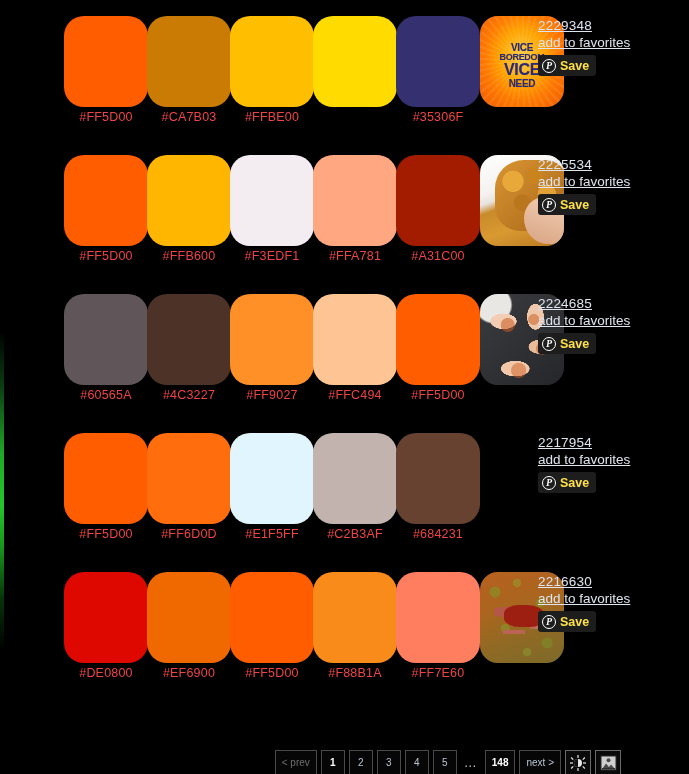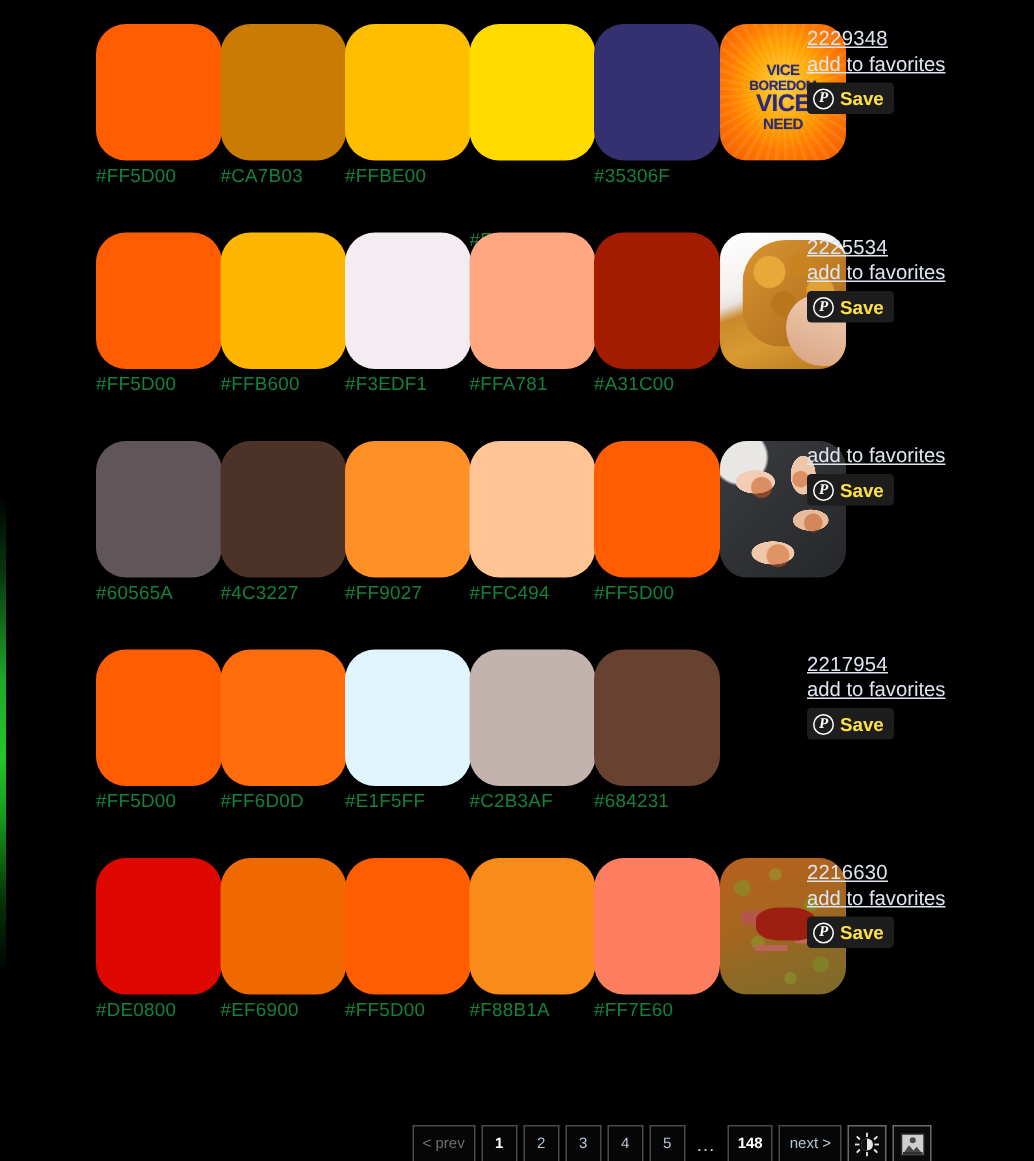--- a/index.html
+++ b/index.html
@@ -81,23 +81,23 @@
   .swatch.thumb .thumb-inner {
     width: 100%;
     height: 100%;
     position: relative;
   }
 
   .swatch-label {
     position: absolute;
     top: 100px;
     width: 84px;
-    text-align: left;
+    text-align: center;
     font-size: 12.5px;
-    color: #15803d;
+    color: #ef4444;
     font-family: "Liberation Sans", sans-serif;
     letter-spacing: .2px;
   }
 
   .meta {
     position: absolute;
     left: 538px;
     top: 7px;
     width: 150px;
   }
@@ -374,21 +374,21 @@
           <div class="swatch" title="#FF9027" style="left: 198px; background: rgb(255, 144, 39);"></div>
           <div class="swatch-label" style="left: 198px;">#FF9027</div>
           <div class="swatch" title="#FFC494" style="left: 281px; background: rgb(255, 196, 148);"></div>
           <div class="swatch-label" style="left: 281px;">#FFC494</div>
           <div class="swatch" title="#FF5D00" style="left: 364px; background: rgb(255, 93, 0);"></div>
           <div class="swatch-label" style="left: 364px;">#FF5D00</div>
           <div class="swatch thumb" style="left: 448px;">
             <div class="thumb-inner art-chicken"></div>
           </div>
         </div>
-        <div class="meta"><a class="fav" href="#">add to favorites</a><div class="pin-save">
+        <div class="meta"><a class="pal-id" href="#">2224685</a><a class="fav" href="#">add to favorites</a><div class="pin-save">
             <span class="pin-circle">P</span>
             <span class="pin-text">Save</span>
           </div></div>
       </div>
       <div class="palette-row">
         <div class="swatches">
           <div class="swatch" title="#FF5D00" style="left: 32px; background: rgb(255, 93, 0);"></div>
           <div class="swatch-label" style="left: 32px;">#FF5D00</div>
           <div class="swatch" title="#FF6D0D" style="left: 115px; background: rgb(255, 109, 13);"></div>
           <div class="swatch-label" style="left: 115px;">#FF6D0D</div>

